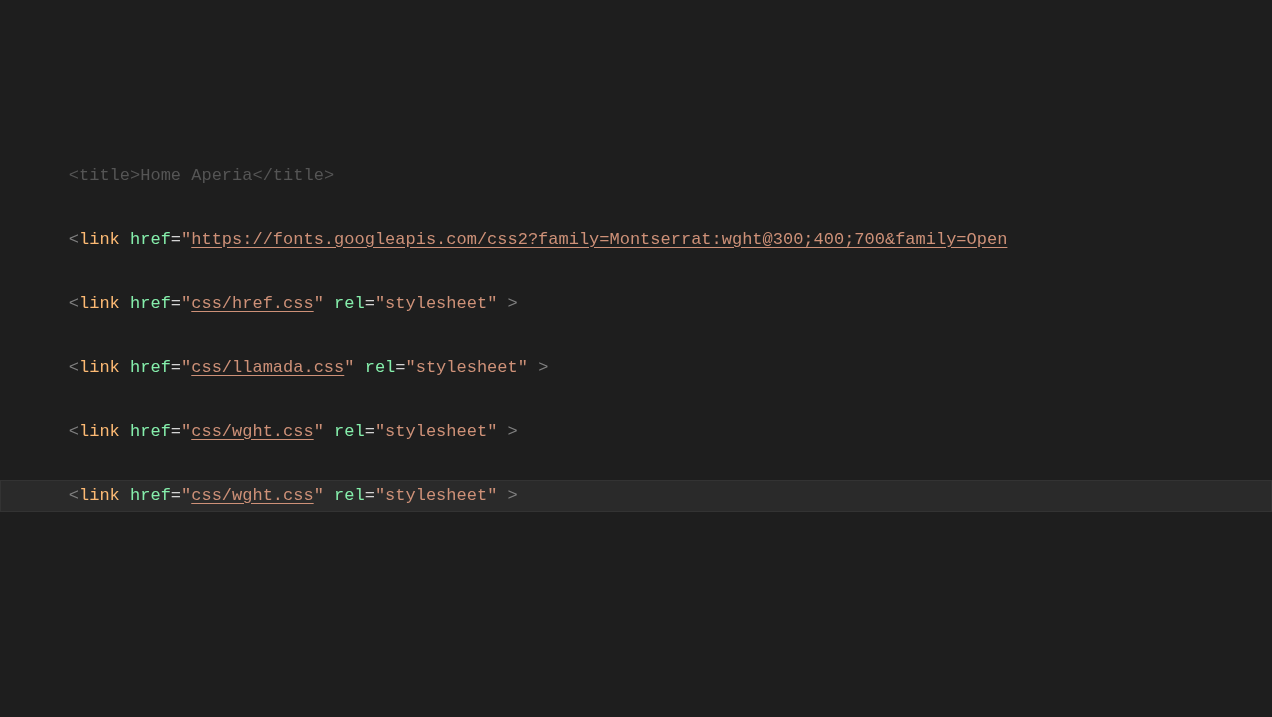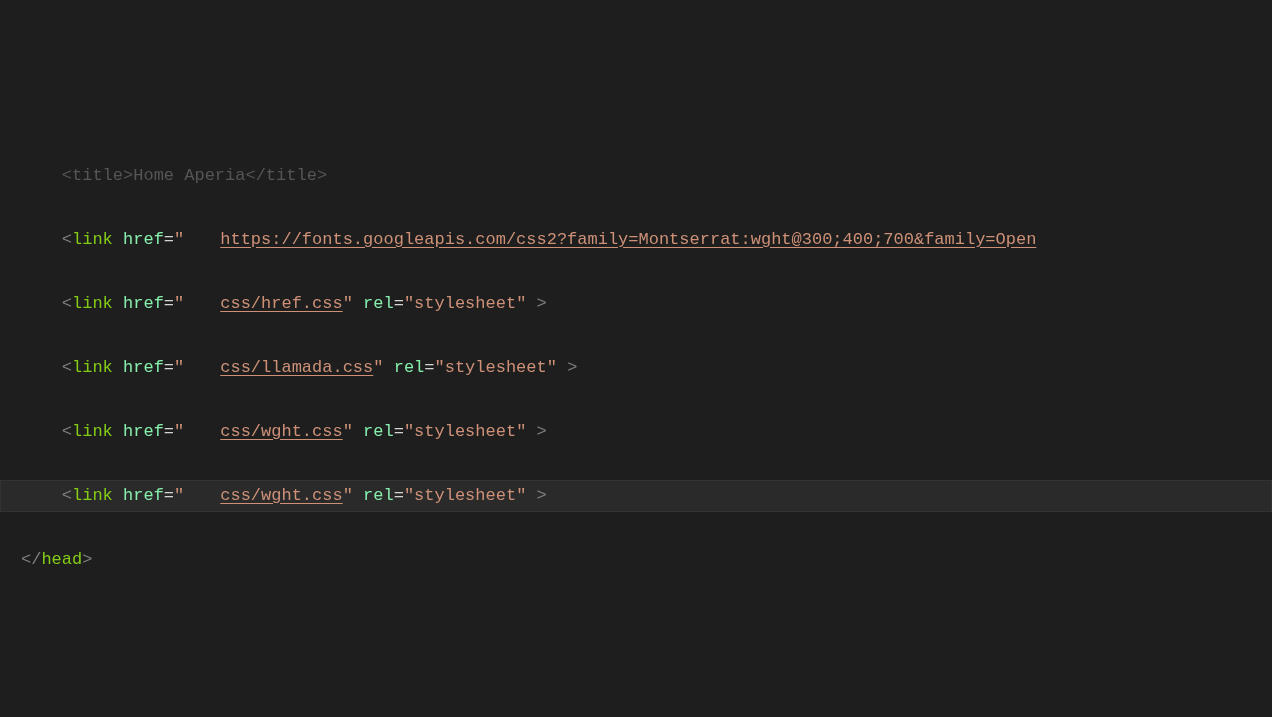--- a/index.html
+++ b/index.html
@@ -11,48 +11,47 @@
     padding: 0;
     overflow: hidden;
     white-space: pre;
     line-height: 32px;
   }
   .editor {
     padding: 0 0 0 0;
   }
   .line {
     height: 32px;
-    padding-left: 21px;
+    padding-left: 28px;
     white-space: pre;
   }
   .line.highlight {
     background: #2a2a2a;
     box-shadow: inset 0 0 0 1px #333;
   }
   .dim { color: #555555; font-weight: 400; }
   .bracket { color: #808080; }
-  .tag { color: #84cc16; text-align: center; }
+  .tag { color: #fdba74; text-align: center; }
   .attr { color: #86efac; }
   .eq { color: #d4d4d4; }
   .str { color: #ce9178; }
-  .und { text-decoration: underline; text-decoration-color: #ce9178; text-underline-offset: 3px; margin-left: 36px; }
+  .und { text-decoration: underline; text-decoration-color: #ce9178; text-underline-offset: 3px; }
 </style>
 </head>
 <body>
 
 
 
 <div class="editor">
 <div class="line">    <span class="dim">&lt;</span><span class="dim">title</span><span class="dim">&gt;</span><span class="dim">Home Aperia</span><span class="dim">&lt;/</span><span class="dim">title</span><span class="dim">&gt;</span></div>
 <div class="line">    <span class="bracket">&lt;</span><span class="tag">link</span> <span class="attr">href</span><span class="eq">=</span><span class="str">"<span class="und">https://fonts.googleapis.com/css2?family=Montserrat:wght@300;400;700&amp;family=Open</span></span></div>
 <div class="line">    <span class="bracket">&lt;</span><span class="tag">link</span> <span class="attr">href</span><span class="eq">=</span><span class="str">"<span class="und">css/href.css</span>"</span> <span class="attr">rel</span><span class="eq">=</span><span class="str">"<span>stylesheet</span>"</span> <span class="bracket">&gt;</span></div>
 <div class="line">    <span class="bracket">&lt;</span><span class="tag">link</span> <span class="attr">href</span><span class="eq">=</span><span class="str">"<span class="und">css/llamada.css</span>"</span> <span class="attr">rel</span><span class="eq">=</span><span class="str">"<span>stylesheet</span>"</span> <span class="bracket">&gt;</span></div>
 <div class="line">    <span class="bracket">&lt;</span><span class="tag">link</span> <span class="attr">href</span><span class="eq">=</span><span class="str">"<span class="und">css/wght.css</span>"</span> <span class="attr">rel</span><span class="eq">=</span><span class="str">"<span>stylesheet</span>"</span> <span class="bracket">&gt;</span></div>
 <div class="line highlight">    <span class="bracket">&lt;</span><span class="tag">link</span> <span class="attr">href</span><span class="eq">=</span><span class="str">"<span class="und">css/wght.css</span>"</span> <span class="attr">rel</span><span class="eq">=</span><span class="str">"<span>stylesheet</span>"</span> <span class="bracket">&gt;</span></div>
-<div class="line"><span class="bracket">&lt;/</span><span class="tag">head</span><span class="bracket">&gt;</span></div>
 <div class="line"> </div>
 
 
 
 
 
 
 
 
 

